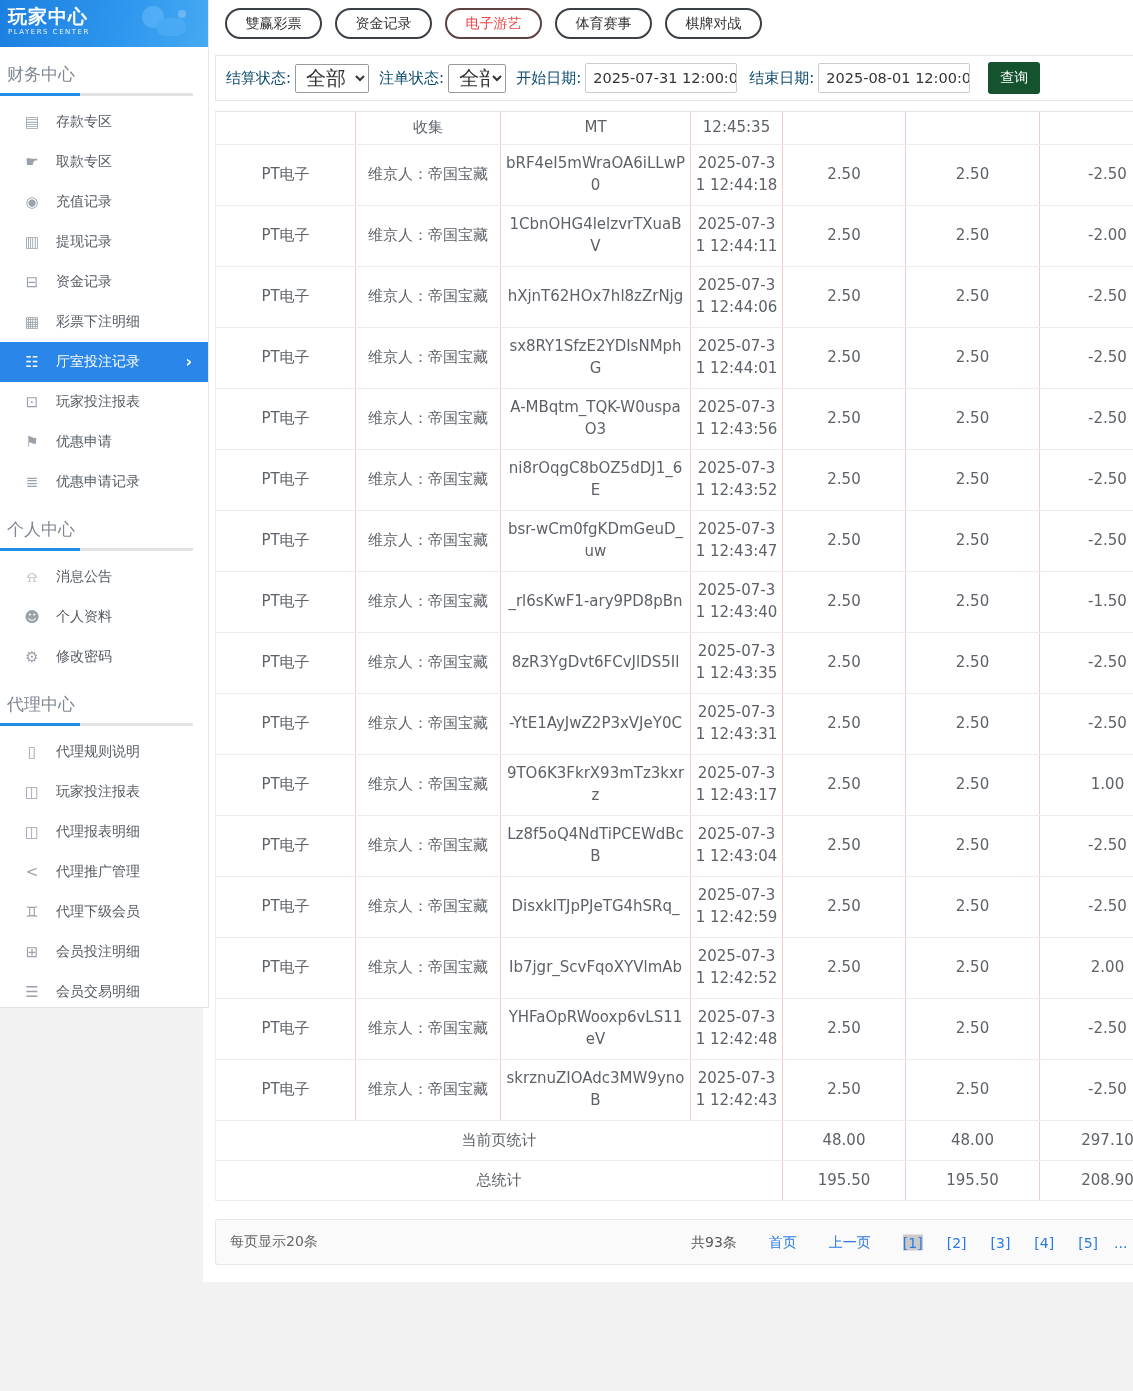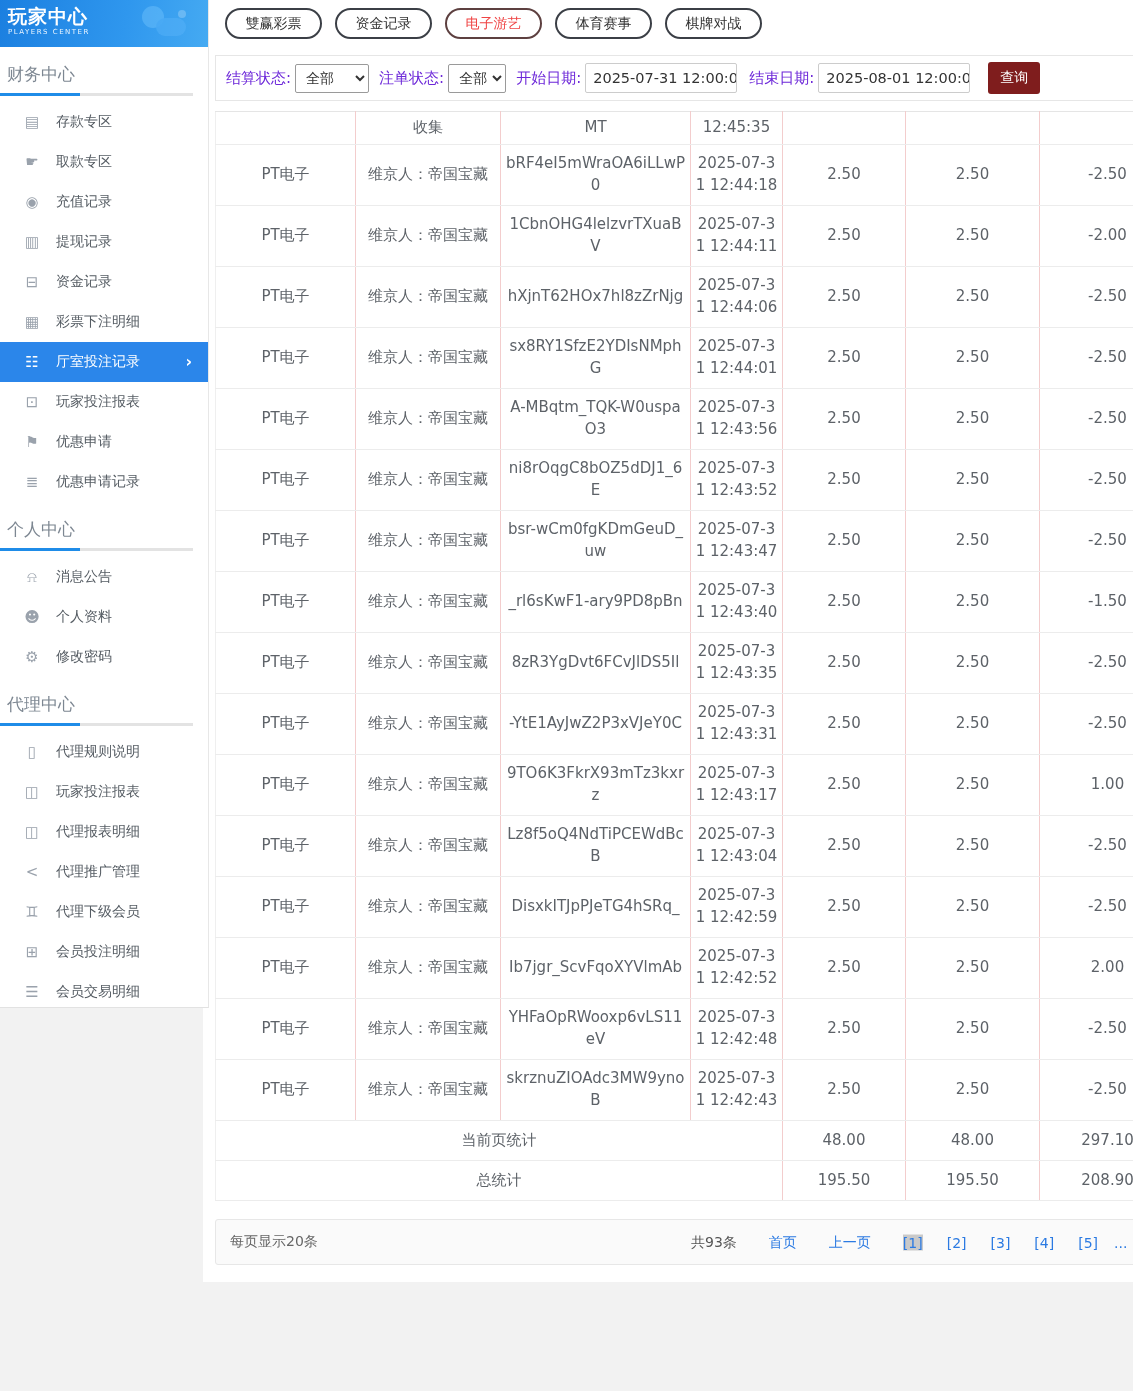--- a/index.html
+++ b/index.html
@@ -38,28 +38,28 @@
   
   .top-nav { padding:8px 0 0 22px; display:flex; gap:13px; }
   .pill { width:97px; height:31px; border:2px solid #3b3f46; border-radius:16px; background:#fff;
     font-size:14px; color:#333; display:flex; align-items:center; justify-content:center; cursor:pointer;
     font-family:inherit; }
   .pill.active { color:#ef4444; border-color:#5d4040; }
 
   
   .filter-card { margin:16px 0 0 12px; width:960px; height:46px; border:1px solid #e6e6e6; background:#fff;
     display:flex; align-items:center; padding-left:10px; white-space:nowrap; }
-  .filter-card label { font-size:15px; color:#6d28d9; margin-right:4px; }
+  .filter-card label { font-size:15px; color:#0c4a6e; margin-right:4px; }
   .filter-card select { height:29px; border:1px solid #9a9a9a; border-radius:2px; background:#fff;
-    font-size:14px; color:#333; margin-right:10px; font-family:inherit; padding-left:6px; }
+    font-size:20px; color:#333; margin-right:10px; font-family:inherit; padding-left:6px; }
   .sel-settle { width:74px; }
   .sel-order { width:58px; }
   .filter-card input[type=text] { height:30px; width:152px; border:1px solid #ccc; border-radius:2px;
     font-size:14.5px; color:#333; padding-left:7px; margin-right:12px; font-family:inherit; }
-  .btn-search { width:52px; height:32px; background:#7f1d1d; color:#fff; border:none; border-radius:3px;
+  .btn-search { width:52px; height:32px; background:#14532d; color:#fff; border:none; border-radius:3px;
     font-size:14px; cursor:pointer; margin-left:6px; font-family:inherit; }
 
   
   table.bet-table { margin:10px 0 0 12px; width:960px; table-layout:fixed; border-collapse:collapse;
     border-top:1px solid #e5e5e5; border-left:1px solid #efefef; }
   .bet-table td { border-right:1px solid #f3cdcd; border-bottom:1px solid #ececec;
     text-align:center; vertical-align:middle; font-size:15px; color:#5d6268; padding:3px 4px;
     line-height:1.45; word-break:break-all; }
   .bet-table tr.partial td { height:33px; }
   .bet-table tr.data-row td { height:61px; }

